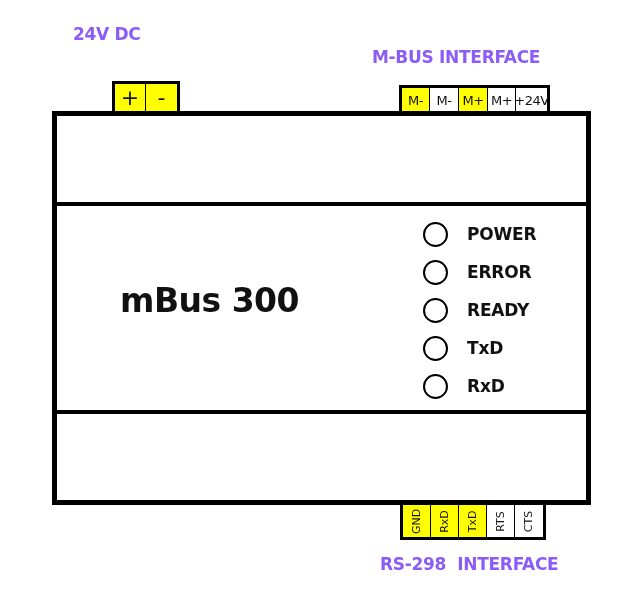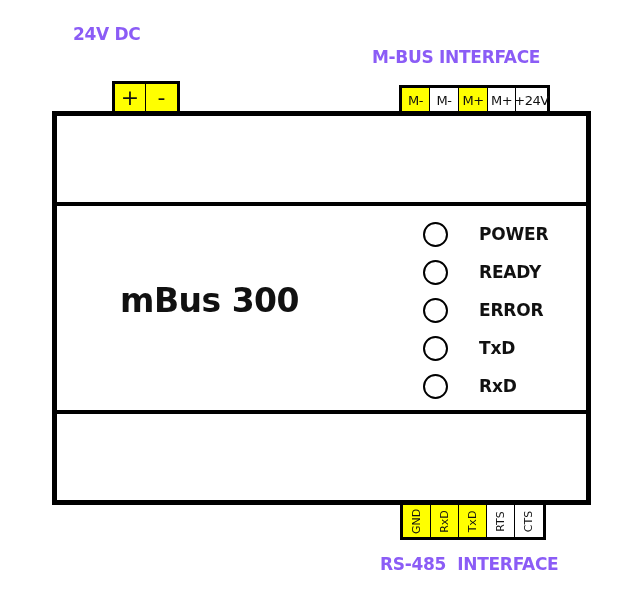--- a/index.html
+++ b/index.html
@@ -11,21 +11,21 @@
   .conn { display:flex; border:3px solid #000; border-bottom:none; background:#fff; }
   .cell { border-right:1.5px solid #000; display:flex; align-items:center; justify-content:center; box-sizing:border-box; font-family:"DejaVu Sans", sans-serif; color:#111; }
   .cell:last-child { border-right:none; }
   .cell.yellow { background:#ffff00; }
   .pwr .cell { width:31px; height:27px; font-size:22px; }
   .mbus .cell { height:24px; font-size:13px; letter-spacing:-0.5px; }
   .rs { display:flex; border:3px solid #000; border-top:none; background:#fff; }
   .rs .cell { width:28px; height:32px; }
   .rs .cell span { display:inline-block; transform:rotate(-90deg); font-size:11px; white-space:nowrap; }
   .title { font-weight:bold; font-size:33px; letter-spacing:-0.5px; }
-  .led-row { display:flex; align-items:center; height:38px;gap:12px; }
+  .led-row { display:flex; align-items:center; height:38px; }
   .led { width:21px; height:21px; border:2px solid #000; border-radius:50%; background:#fff; }
   .led-label { margin-left:19px; font-weight:bold; font-size:17px; letter-spacing:-0.2px; }
 </style>
 </head>
 <body>
 
 <div class="abs label" style="left:73px; top:23px;">
   <div>24V DC</div>
 </div>
 
@@ -64,25 +64,25 @@
 
   <div class="abs title" style="left:63px; top:165px;">mBus 300</div>
 
   <div class="abs" style="left:366px; top:99px;">
     <div class="led-row">
       <div class="led"></div>
       <div class="led-label">POWER</div>
     </div>
     <div class="led-row">
       <div class="led"></div>
-      <div class="led-label">READY</div>
+      <div class="led-label">ERROR</div>
     </div>
     <div class="led-row">
       <div class="led"></div>
-      <div class="led-label">ERROR</div>
+      <div class="led-label">READY</div>
     </div>
     <div class="led-row">
       <div class="led"></div>
       <div class="led-label">TxD</div>
     </div>
     <div class="led-row">
       <div class="led"></div>
       <div class="led-label">RxD</div>
     </div>
   </div>
@@ -99,13 +99,13 @@
       <span>TxD</span>
     </div>
   <div class="cell">
       <span>RTS</span>
     </div>
   <div class="cell">
       <span>CTS</span>
     </div>
 </div>
 
-<div class="abs label" style="left:380px; top:553px; white-space:pre;">RS-485  INTERFACE</div>
+<div class="abs label" style="left:380px; top:553px; white-space:pre;">RS-298  INTERFACE</div>
 
 </body></html>

